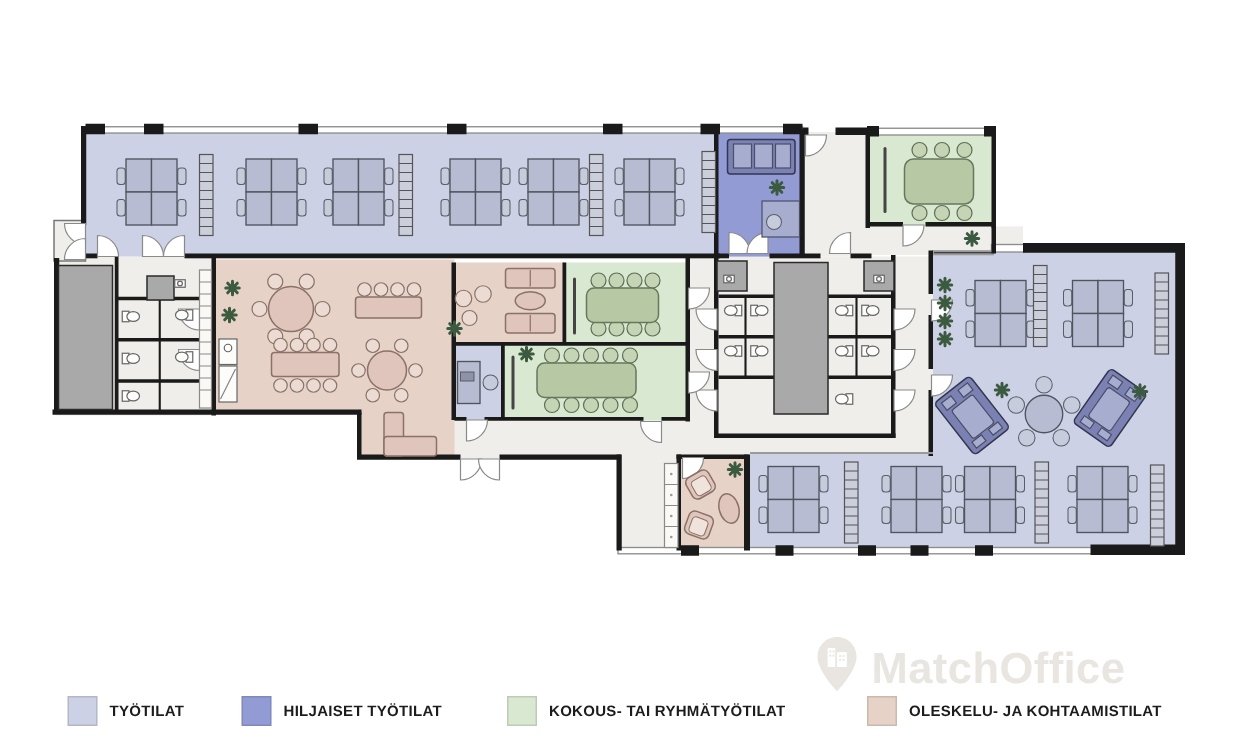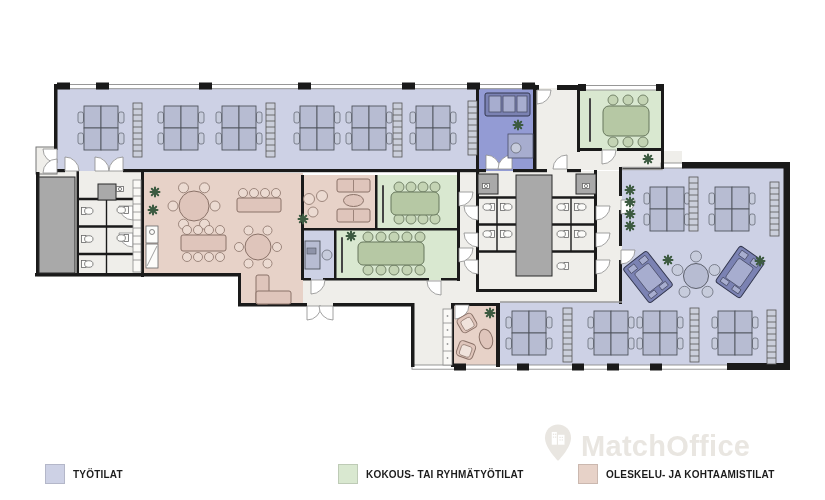--- a/index.html
+++ b/index.html
@@ -442,20 +442,24 @@
       <use href="#g-armchair" transform="translate(466,350) rotate(20)"></use>
       <ellipse class="fur-p" transform="translate(486,339) rotate(-15)" rx="6.5" ry="10"></ellipse>
     </g>
   </svg>
 
   <div class="legend">
     <div class="legend-item" style="left:45px">
       <span class="swatch" style="background-color: rgb(205, 209, 229);"></span>
       <span class="legend-label">TYÖTILAT</span>
     </div>
+    <div class="legend-item" style="left:161px">
+      <span class="swatch" style="background-color: rgb(147, 155, 212);"></span>
+      <span class="legend-label">HILJAISET TYÖTILAT</span>
+    </div>
     <div class="legend-item" style="left:338px">
       <span class="swatch" style="background-color: rgb(217, 232, 208);"></span>
       <span class="legend-label">KOKOUS- TAI RYHMÄTYÖTILAT</span>
     </div>
     <div class="legend-item" style="left:578px">
       <span class="swatch" style="background-color: rgb(231, 210, 200);"></span>
       <span class="legend-label">OLESKELU- JA KOHTAAMISTILAT</span>
     </div>
   </div>
 

